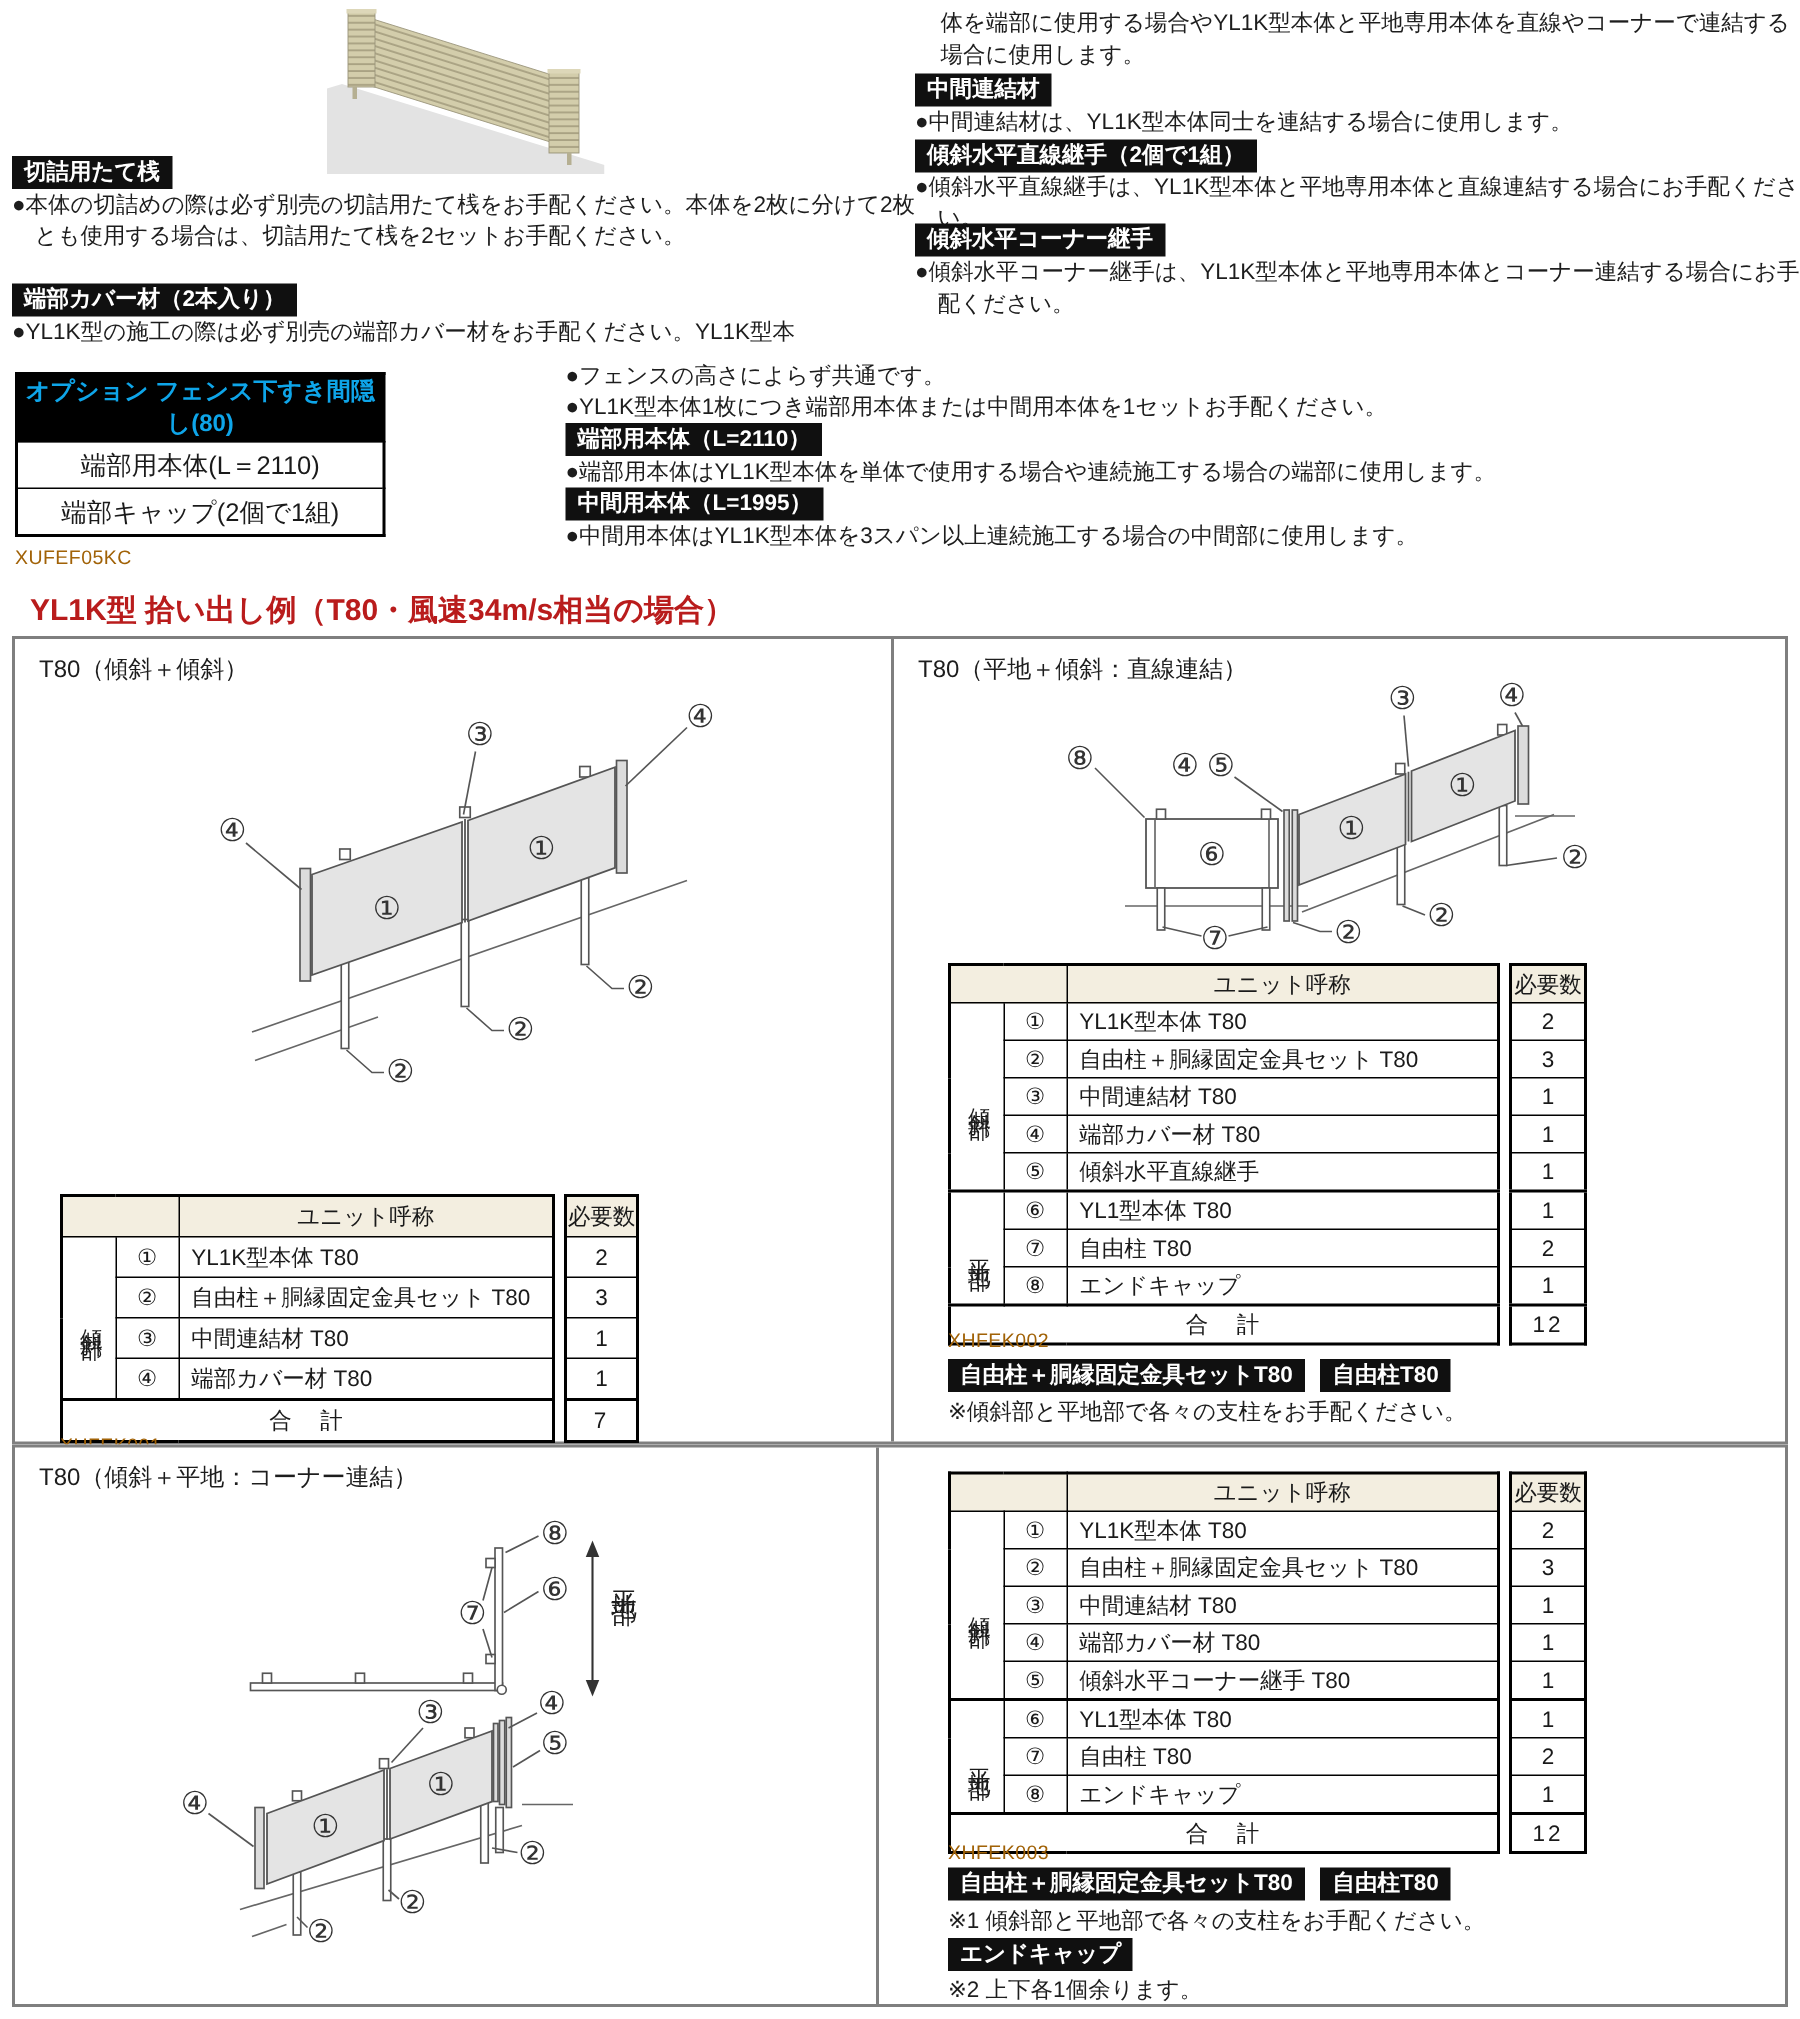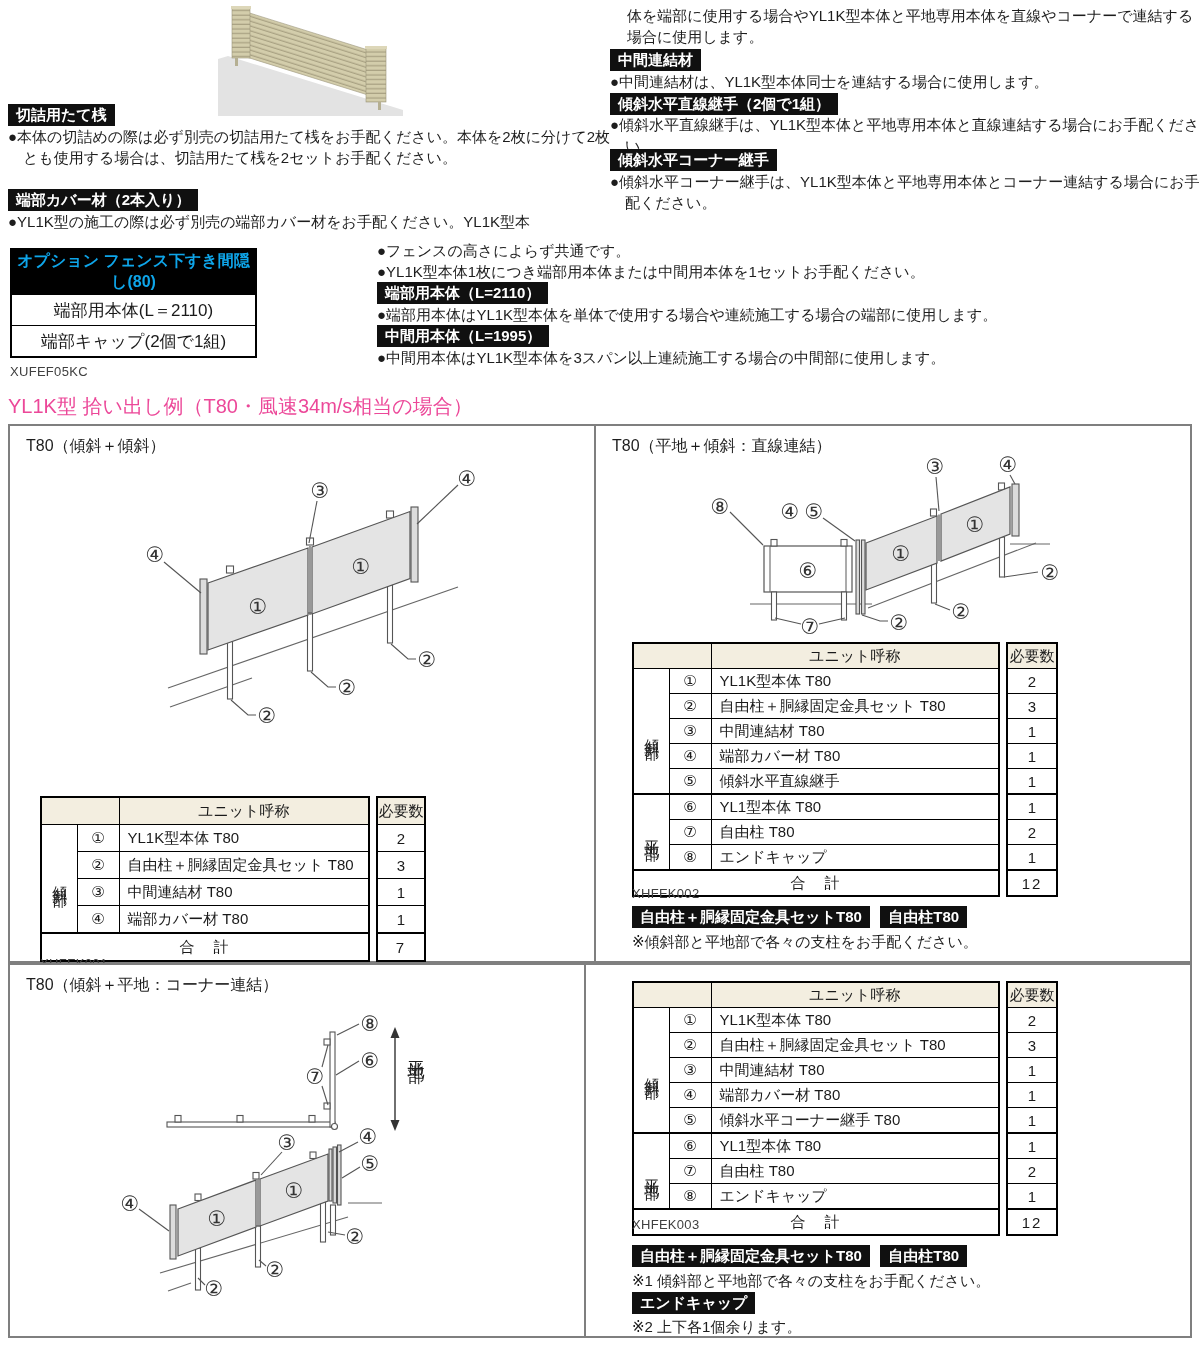--- a/index.html
+++ b/index.html
@@ -3,22 +3,22 @@
 <meta charset="utf-8">
 <style>
   html,body{margin:0;padding:0;background:#fff;}
   body{font-family:"Liberation Sans","DejaVu Sans",sans-serif;color:#1a1a1a;}
   .page{position:relative;width:1200px;height:1346px;background:#fff;overflow:hidden;}
   .abs{position:absolute;}
   .txt{font-size:15px;line-height:21px;color:#1d1d1d;}
   .hang{padding-left:15px;text-indent:-15px;}
   .badge{display:inline-block;background:#101010;color:#fff;font-weight:bold;
          font-size:15px;line-height:19px;padding:1px 8px 2px;white-space:nowrap;}
-  .code{font-size:13px;color:#404040;letter-spacing:.3px;}
-  .section-title{font-size:20px;font-weight:normal;color:#ec4899;}
+  .code{font-size:13px;color:#a16207;letter-spacing:.3px;}
+  .section-title{font-size:20px;font-weight:bold;color:#b91c1c;margin-left:12px;}
   .panel-title{font-size:16px;color:#1d1d1d;}
 
   
   .opt-table{border-collapse:collapse;width:247px;border:2px solid #000;table-layout:fixed;}
   .opt-table td{border:1px solid #000;text-align:center;}
   .opt-table .oth{background:#000;color:#0ea5e9;font-weight:bold;font-size:16px;height:24px;}
   .opt-table .otr{font-size:17px;height:28px;background:#fff;}
 
   
   .panelrow{border:2px solid #7f7f7f;background:#fff;}
@@ -544,21 +544,21 @@
               </tr>
           <tr>
                 <td class="qcell">1</td>
               </tr>
           <tr class="totrow">
                 <td class="qcell">12</td>
               </tr>
         </tbody>
           </table>
       </div>
-      <div class="abs code" style="left:46px;top:252px">XHFEK003</div>
+      <div class="abs code" style="left:46px;top:262px">XHFEK003</div>
       <div class="abs" style="left:46px;top:280px">
         <span class="badge">自由柱＋胴縁固定金具セットT80</span>
         <span class="badge" style="margin-left:6px">自由柱T80</span>
       </div>
       <div class="abs txt" style="left:46px;top:305px;width:540px">※1 傾斜部と平地部で各々の支柱をお手配ください。</div>
       <div class="abs" style="left:46px;top:327px">
         <span class="badge">エンドキャップ</span>
       </div>
       <div class="abs txt" style="left:46px;top:351px;width:540px">※2 上下各1個余ります。</div>
     </div>

